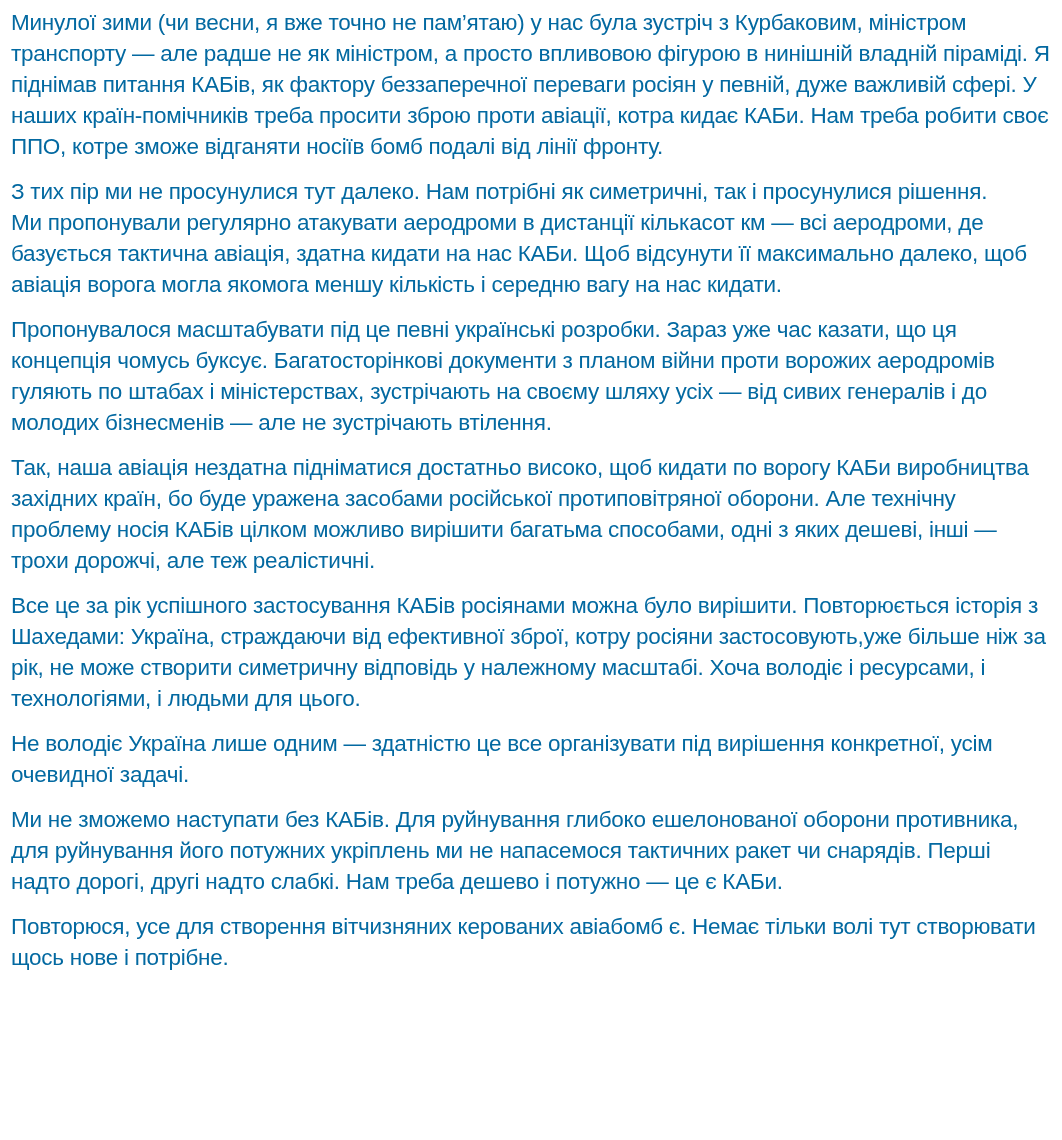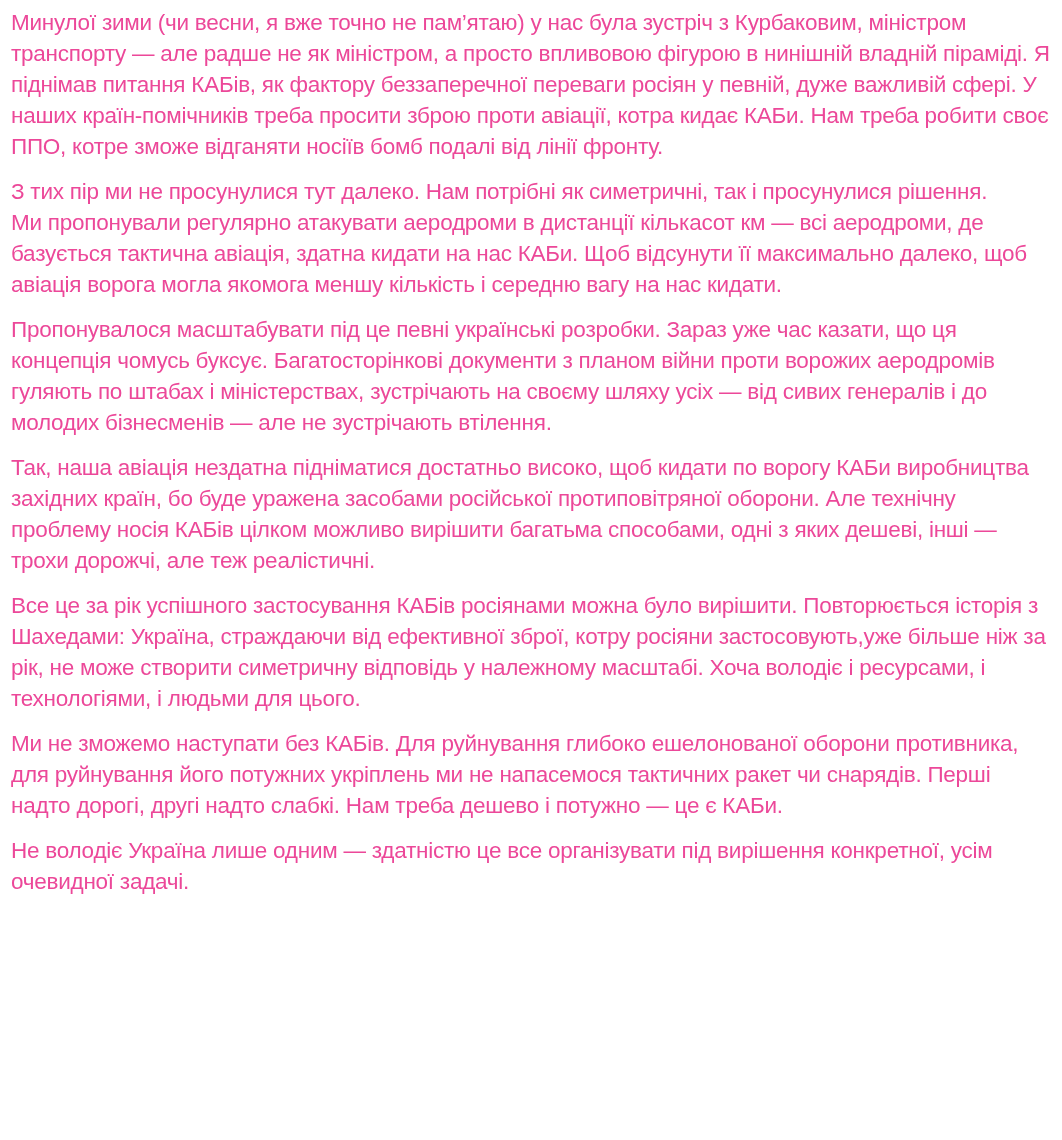--- a/index.html
+++ b/index.html
@@ -13,36 +13,37 @@
     overflow: hidden;
   }
   .article {
     box-sizing: border-box;
     width: 1062px;
     padding: 7px 10px 0 11px;
     font-family: "Liberation Sans", "DejaVu Sans", sans-serif;
     font-size: 22.5px;
     line-height: 31px;
     letter-spacing: -0.25px;
-    color: #ec4899;
+    color: #0369a1;
     text-align: left;
   }
   .article p {
     margin: 14px 0 0 0;
   }
   .article p:first-child,
   .article p.tight {
     margin-top: 0;
   }
 </style>
 </head>
 <body>
 
 <div class="article">
     <p>Минулої зими (чи весни, я вже точно не пам’ятаю) у нас була зустріч з Курбаковим, міністром транспорту — але радше не як міністром, а просто впливовою фігурою в нинішній владній піраміді. Я піднімав питання КАБів, як фактору беззаперечної переваги росіян у певній, дуже важливій сфері. У наших країн-помічників треба просити зброю проти авіації, котра кидає КАБи. Нам треба робити своє ППО, котре зможе відганяти носіїв бомб подалі від лінії фронту.</p>
     <p>З тих пір ми не просунулися тут далеко. Нам потрібні як симетричні, так і просунулися рішення.</p>
     <p class="tight">Ми пропонували регулярно атакувати аеродроми в дистанції кількасот км — всі аеродроми, де базується тактична авіація, здатна кидати на нас КАБи. Щоб відсунути її максимально далеко, щоб авіація ворога могла якомога меншу кількість і середню вагу на нас кидати.</p>
     <p>Пропонувалося масштабувати під це певні українські розробки. Зараз уже час казати, що ця концепція чомусь буксує. Багатосторінкові документи з планом війни проти ворожих аеродромів гуляють по штабах і міністерствах, зустрічають на своєму шляху усіх — від сивих генералів і до молодих бізнесменів — але не зустрічають втілення.</p>
     <p>Так, наша авіація нездатна підніматися достатньо високо, щоб кидати по ворогу КАБи виробництва західних країн, бо буде уражена засобами російської протиповітряної оборони. Але технічну проблему носія КАБів цілком можливо вирішити багатьма способами, одні з яких дешеві, інші — трохи дорожчі, але теж реалістичні.</p>
     <p>Все це за рік успішного застосування КАБів росіянами можна було вирішити. Повторюється історія з Шахедами: Україна, страждаючи від ефективної зброї, котру росіяни застосовують,уже більше ніж за рік, не може створити симетричну відповідь у належному масштабі. Хоча володіє і ресурсами, і технологіями, і людьми для цього.</p>
+    <p>Не володіє Україна лише одним — здатністю це все організувати під вирішення конкретної, усім очевидної задачі.</p>
     <p>Ми не зможемо наступати без КАБів. Для руйнування глибоко ешелонованої оборони противника, для руйнування його потужних укріплень ми не напасемося тактичних ракет чи снарядів. Перші надто дорогі, другі надто слабкі. Нам треба дешево і потужно — це є КАБи.</p>
-    <p>Не володіє Україна лише одним — здатністю це все організувати під вирішення конкретної, усім очевидної задачі.</p>
+    <p>Повторюся, усе для створення вітчизняних керованих авіабомб є. Немає тільки волі тут створювати щось нове і потрібне.</p>
   </div>
 
 </body></html>

